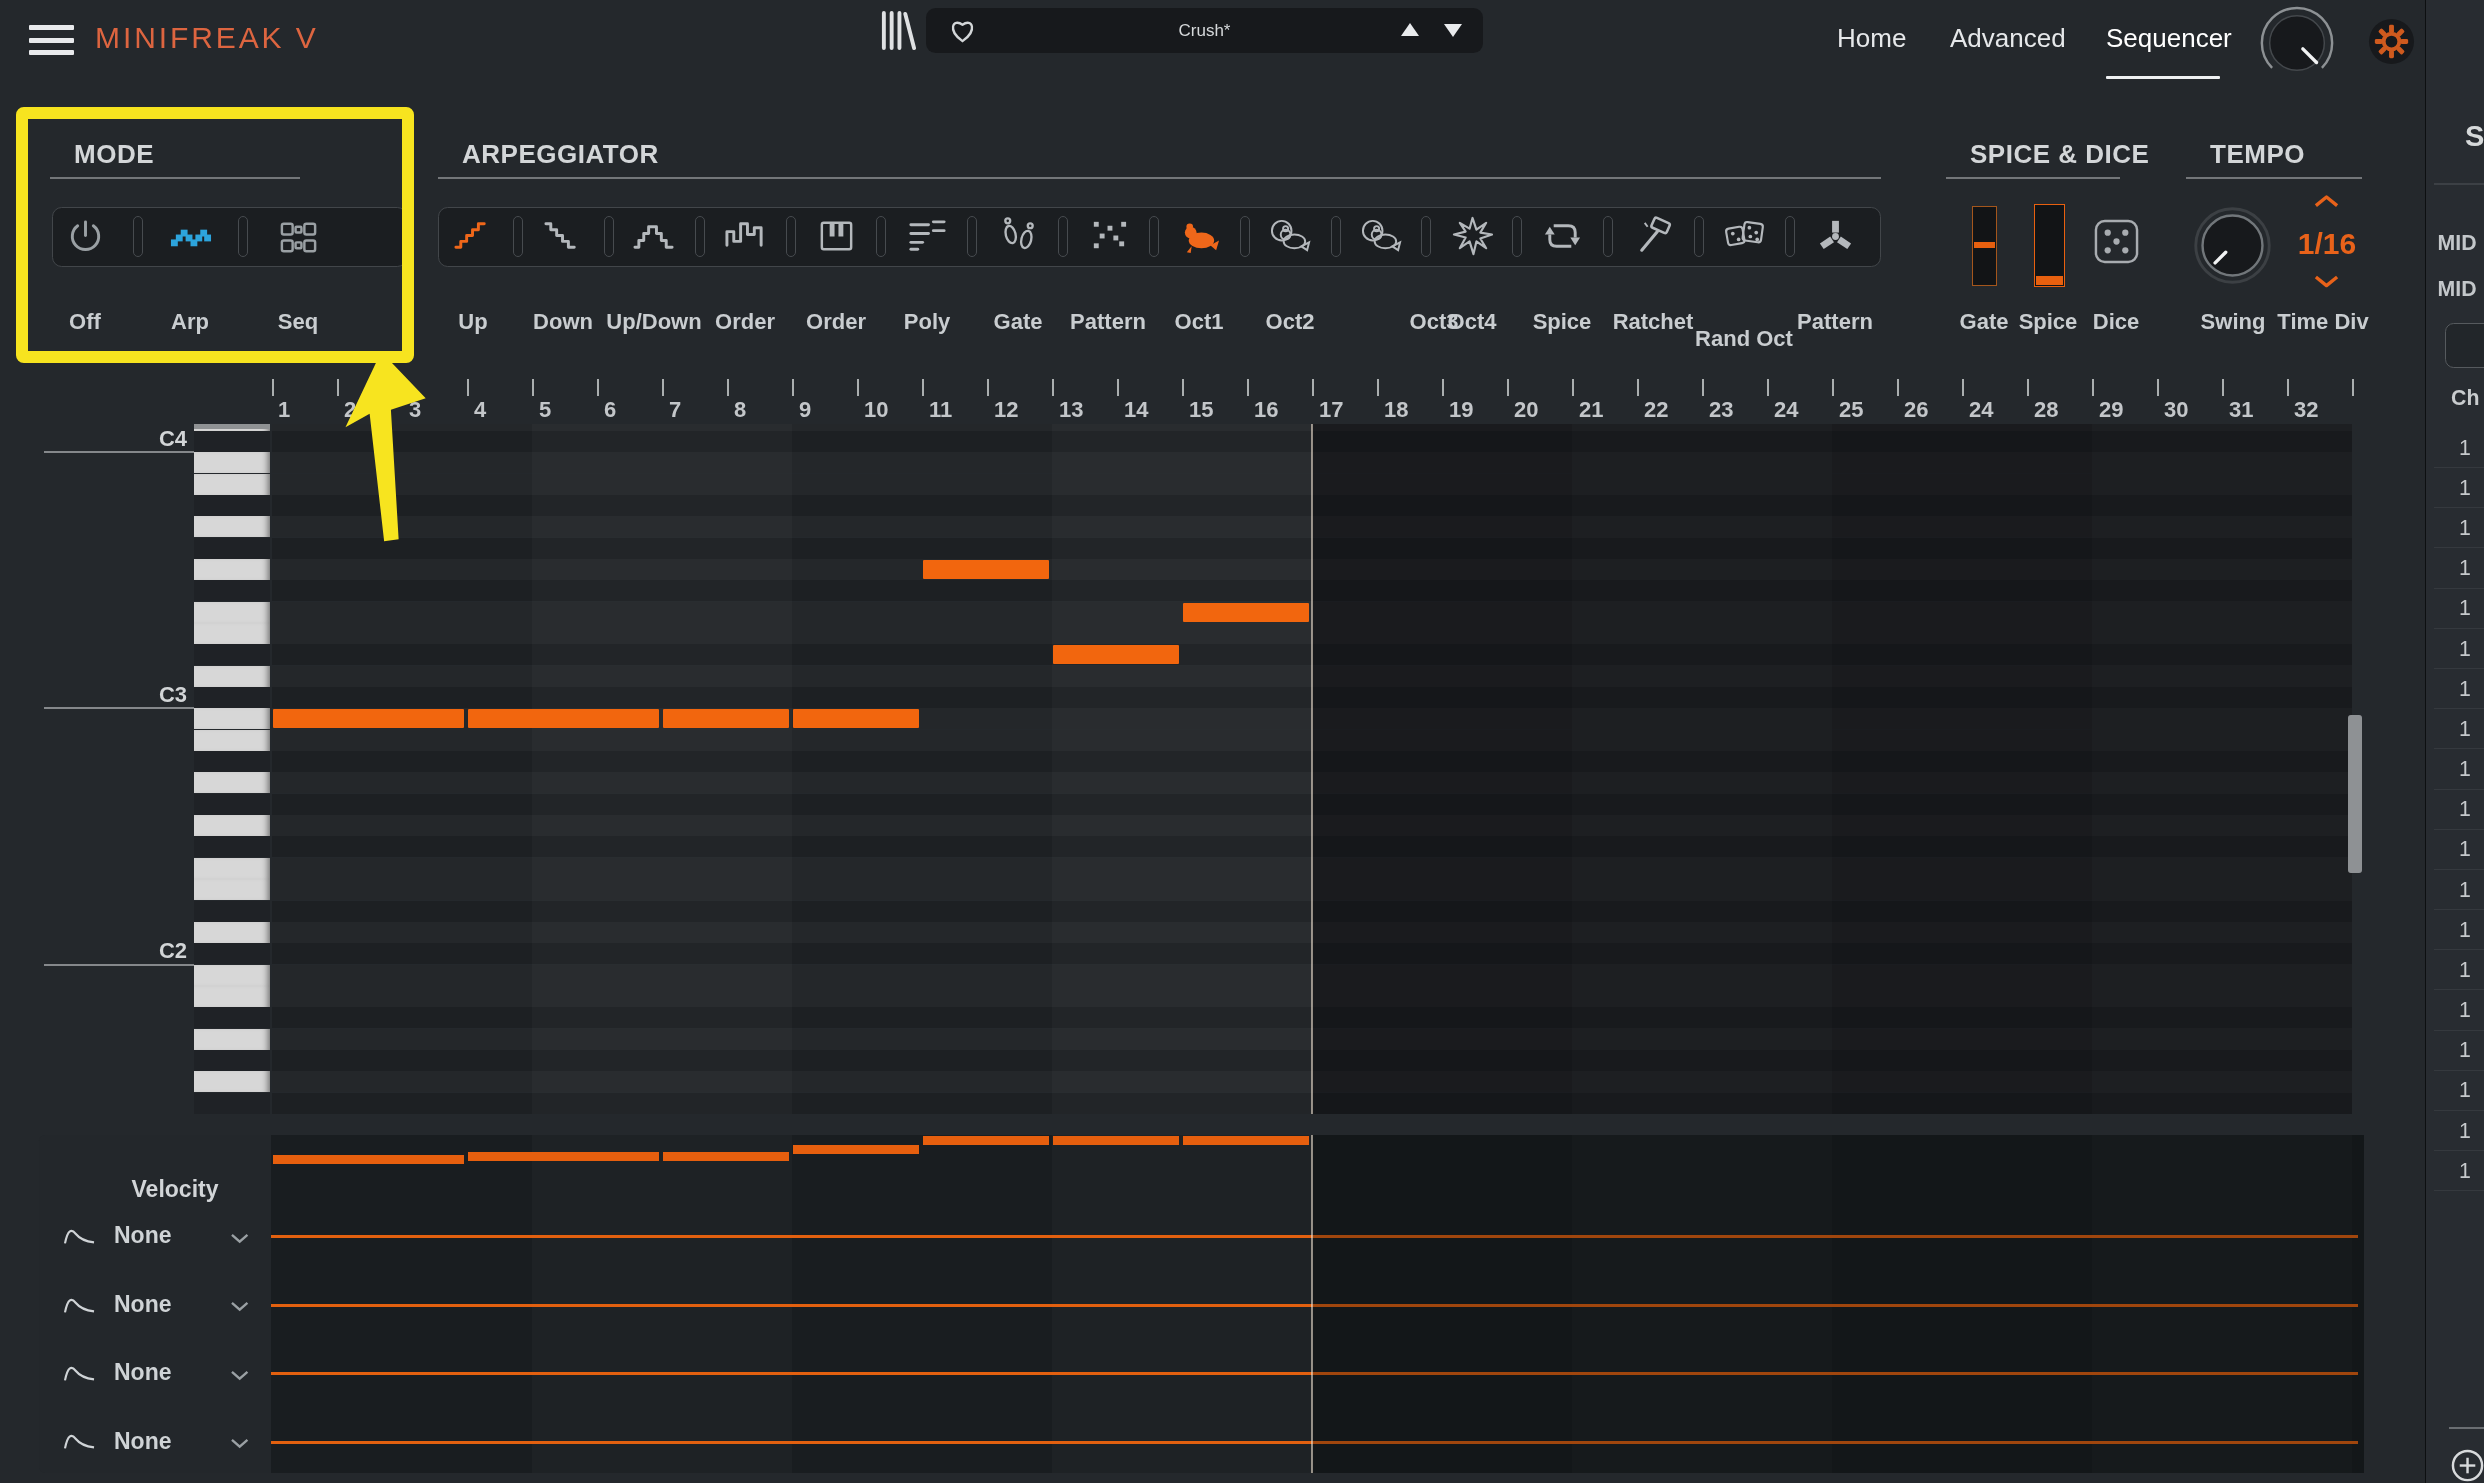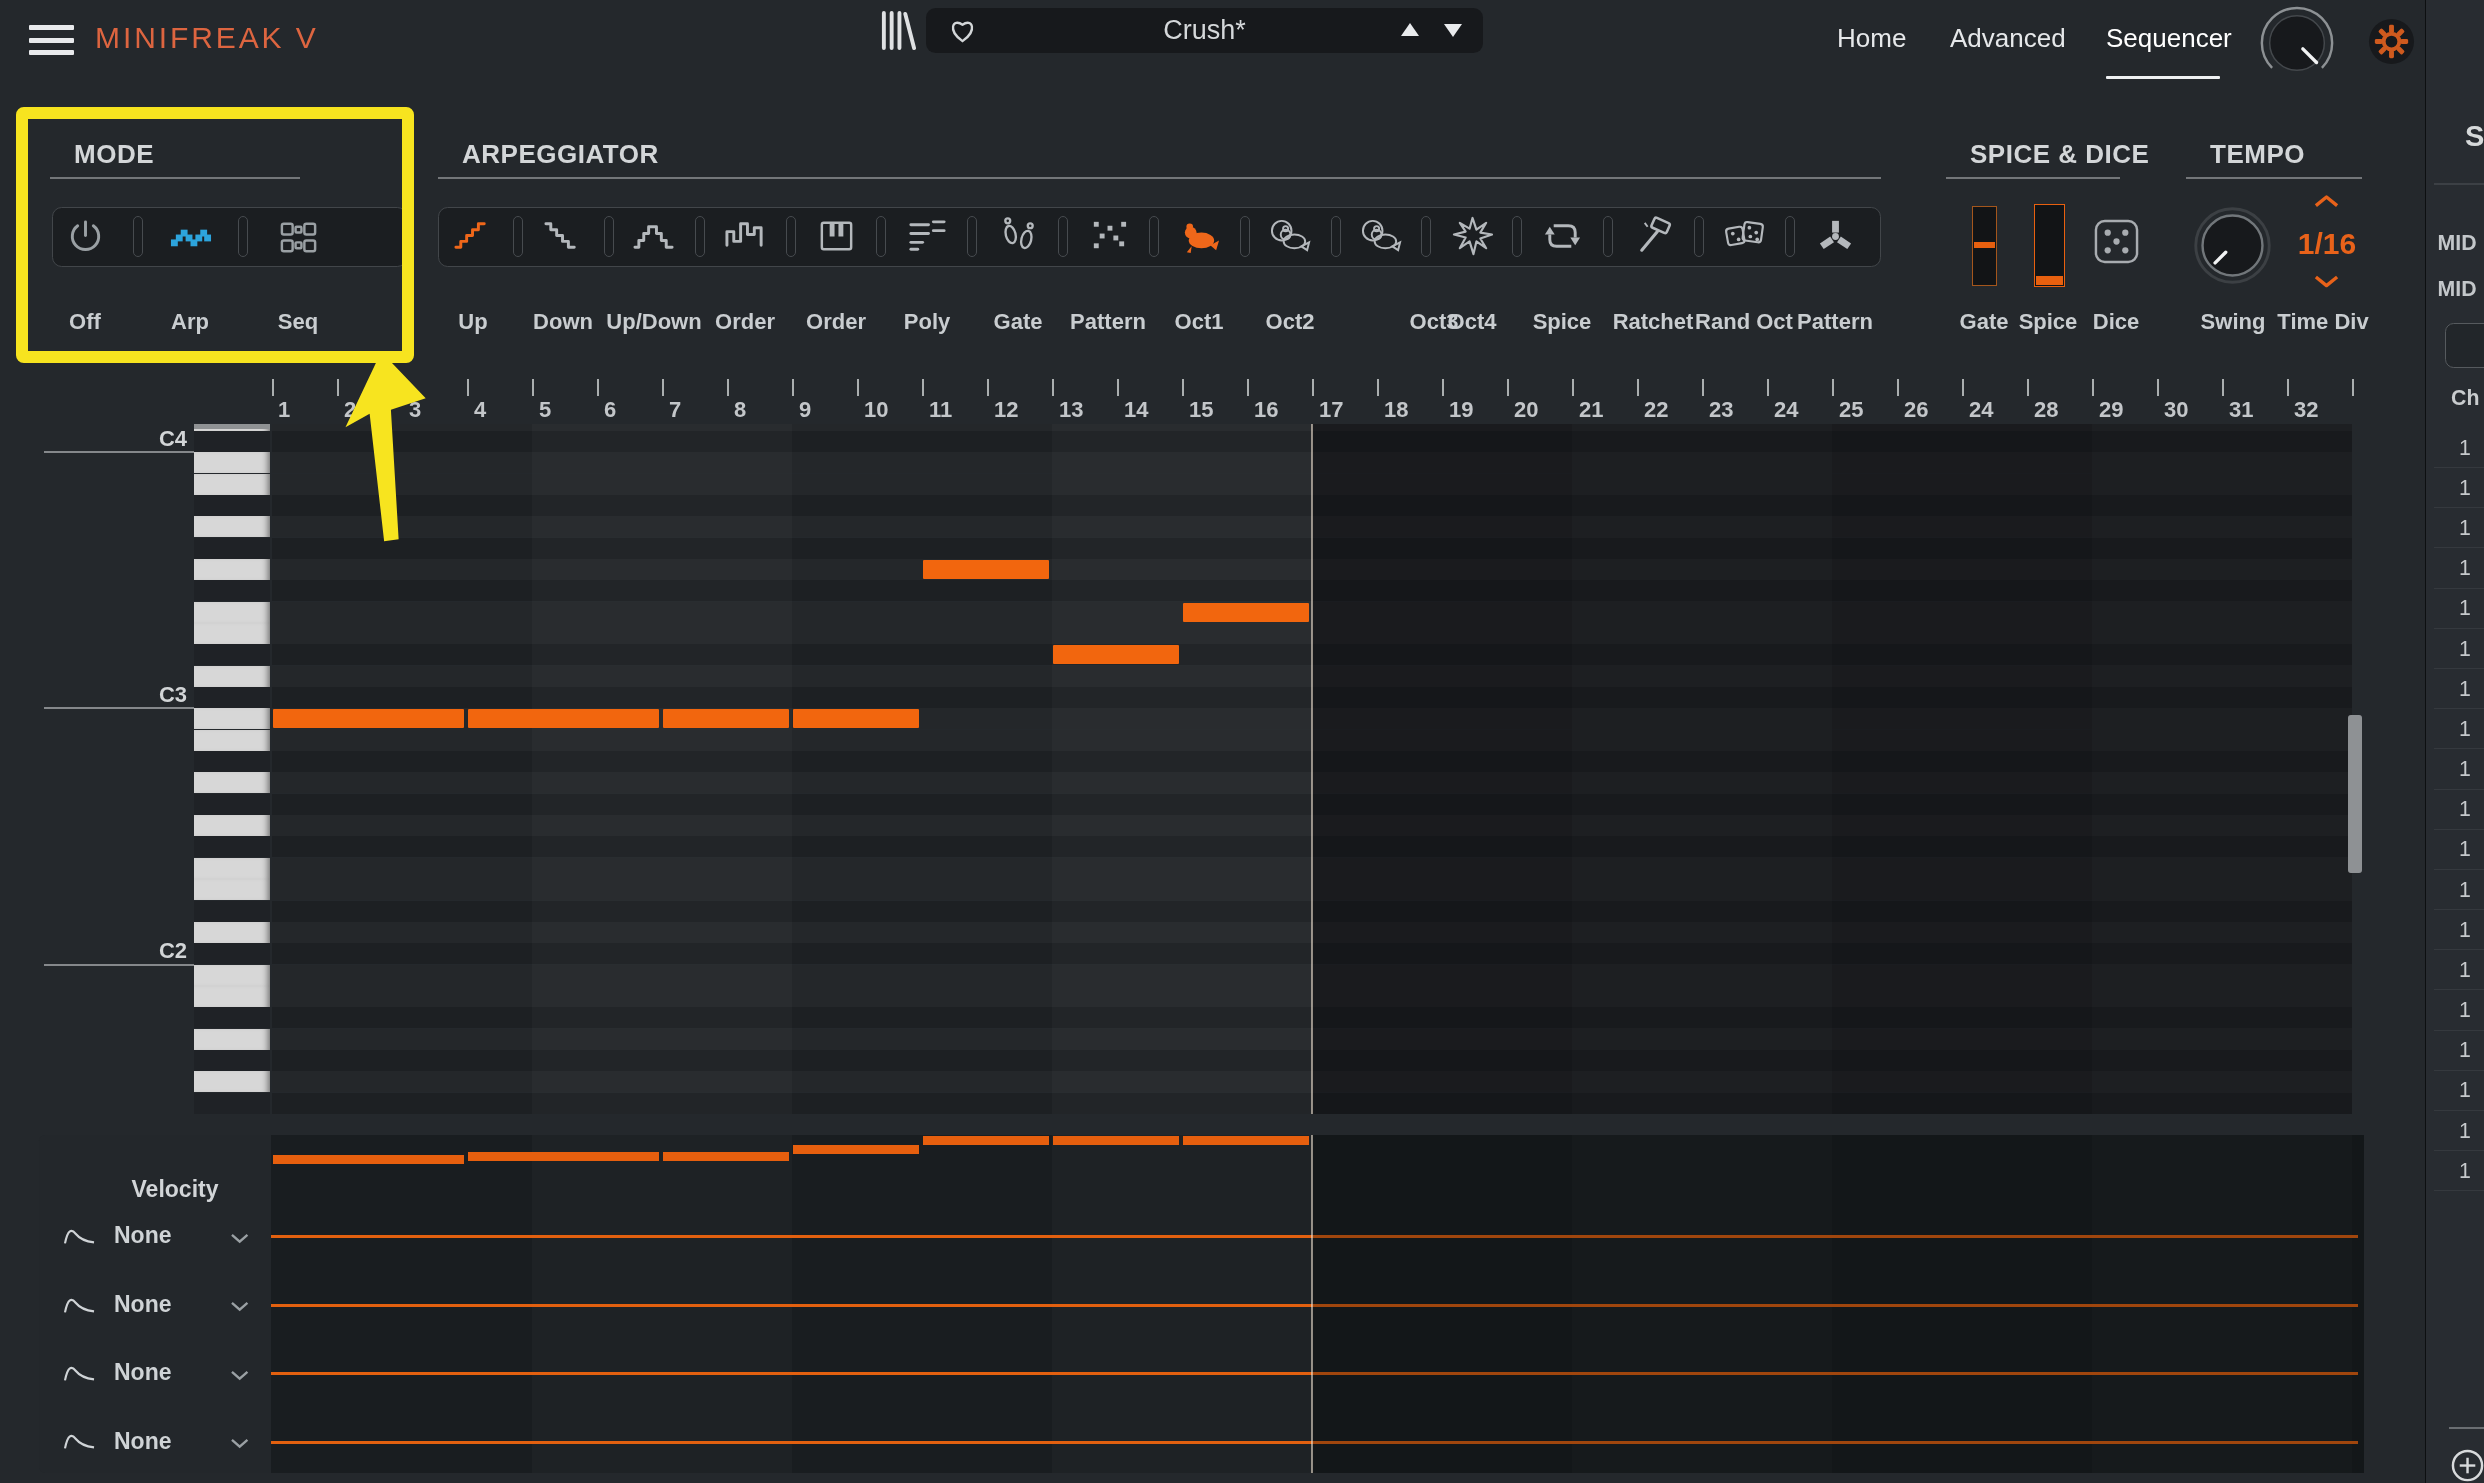--- a/index.html
+++ b/index.html
@@ -4,21 +4,21 @@
 <style>
   html,body{margin:0;padding:0;background:#16181b;}
   .app{position:relative;width:2484px;height:1484px;background:#24282c;overflow:hidden;
        font-family:"Liberation Sans",sans-serif;-webkit-font-smoothing:antialiased;}
   .abs{position:absolute;}
   
   .burger-bar{position:absolute;left:29px;width:45px;height:4.9px;background:#e8eaec;border-radius:1px;}
   .logo{position:absolute;left:95px;top:21.3px;font-size:30px;letter-spacing:2.9px;color:#dd6540;font-weight:400;}
   .preset-box{position:absolute;left:926px;top:7.8px;width:557px;height:45px;background:#17191c;border-radius:9.7px;}
   .preset-name{position:absolute;left:0;top:0;width:100%;height:45px;line-height:45px;text-align:center;
-               color:#d5d8da;font-size:27px;}
+               color:#d5d8da;font-size:17px;}
   .tri{position:absolute;width:0;height:0;border-left:9.7px solid transparent;border-right:9.7px solid transparent;}
   .tri-up{border-bottom:13.6px solid #e9ebed;}
   .tri-down{border-top:13.6px solid #e9ebed;}
   .nav-item{position:absolute;top:23px;font-size:26px;color:#e6e8ea;cursor:pointer;}
   .nav-active{color:#ffffff;}
   .nav-underline{position:absolute;background:#eef0f2;height:2.9px;border-radius:1px;}
   
   .sec-title{position:absolute;top:139px;font-size:26px;font-weight:700;letter-spacing:0.5px;color:#d3d6d8;margin-left:24px;}
   .sec-line{position:absolute;top:177px;height:1.9px;background:#8d9093;opacity:.75;}
   .icon-bar{position:absolute;top:207px;height:60px;background:#1b1e21;border:1.9px solid #42464a;border-radius:9.7px;box-sizing:border-box;}
@@ -644,21 +644,21 @@
         <g fill="#b4b8bc">
           <circle cx="10" cy="19" r="1.9"></circle>
           <circle cx="16" cy="25" r="1.9"></circle>
           <circle cx="27" cy="13" r="1.9"></circle>
           <circle cx="34" cy="18" r="1.9"></circle>
           <circle cx="28" cy="22" r="1.9"></circle>
           <circle cx="35" cy="25" r="1.9"></circle>
         </g>
       </svg>
     </div>
-    <div class="bar-label" style="left: 1744px;">Rand Oct</div>
+    <div class="bar-label" style="left: 1744px; margin-top: 17px;">Rand Oct</div>
     <div class="pill-sep" style="left: 1785px;"></div>
     <div class="bar-icon" style="left: 1835px;">
       <svg width="43" height="43" viewBox="0 0 44 44">
         <g stroke="#b4b8bc" stroke-width="7" fill="none">
           <path d="M22 18 V6"></path>
           <path d="M18.5 25 L8 32"></path>
           <path d="M25.5 25 L36 32"></path>
         </g>
         <circle cx="22" cy="22" r="3.5" fill="#b4b8bc"></circle>
       </svg>

